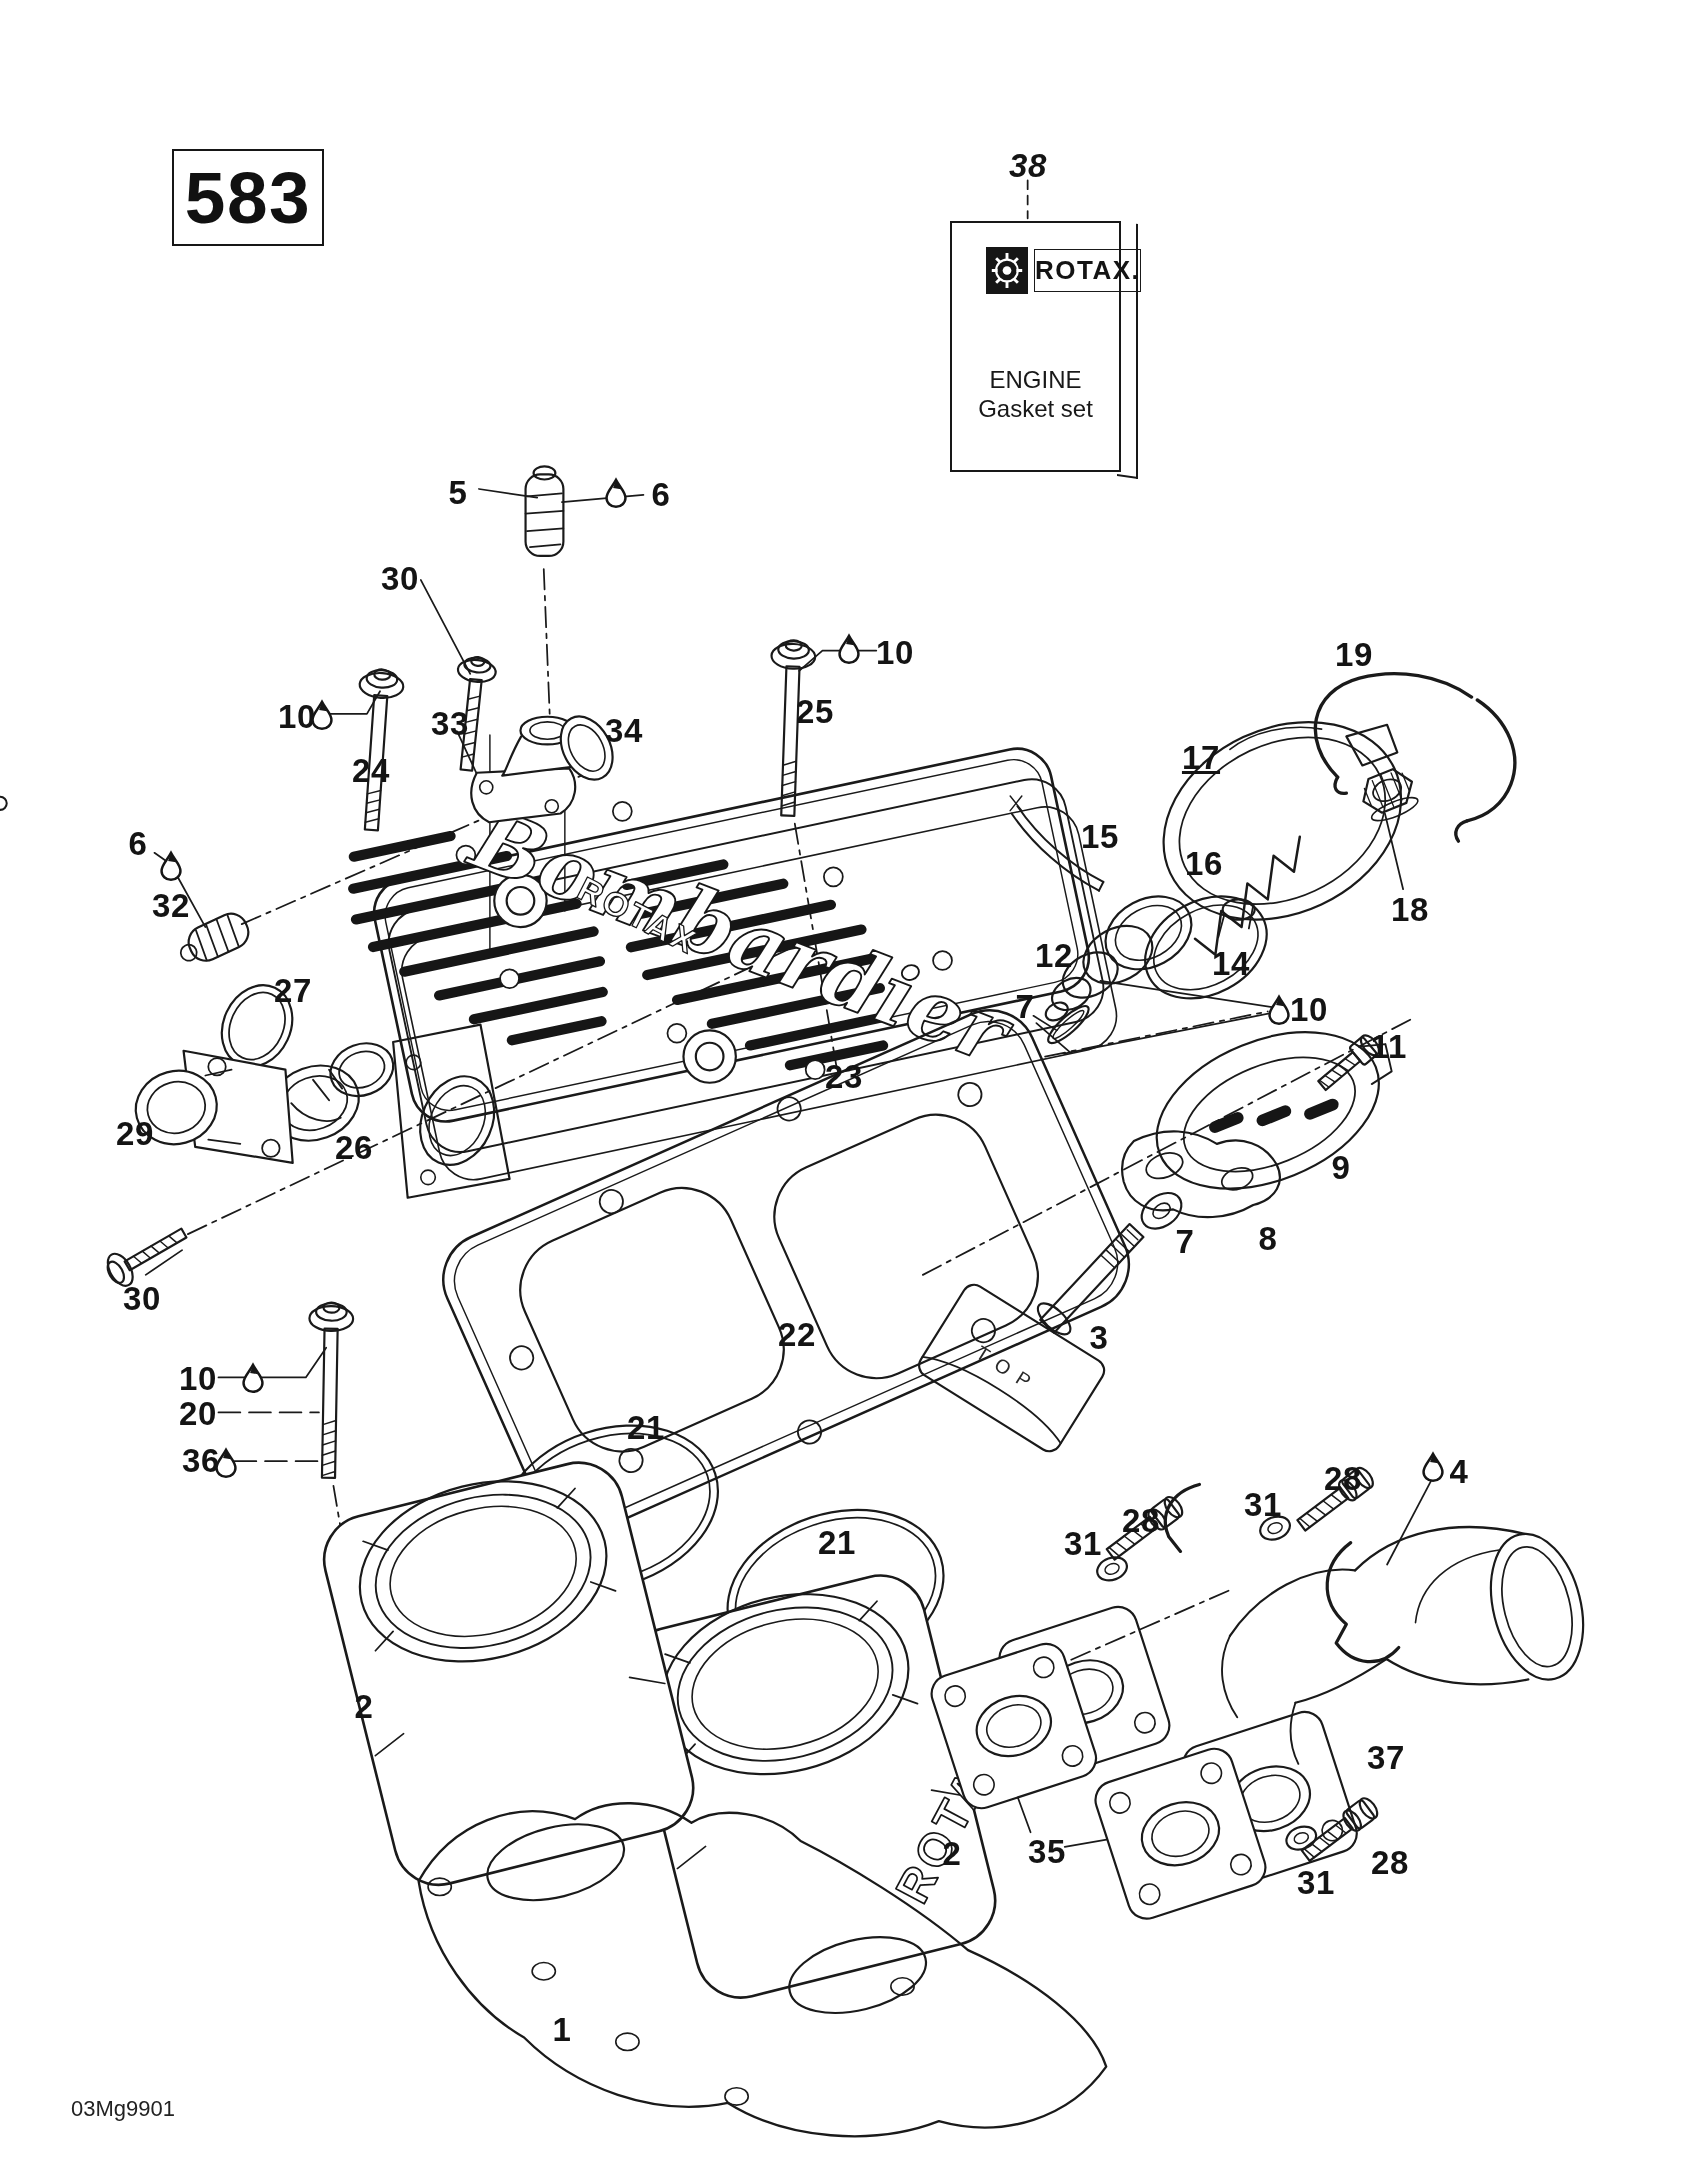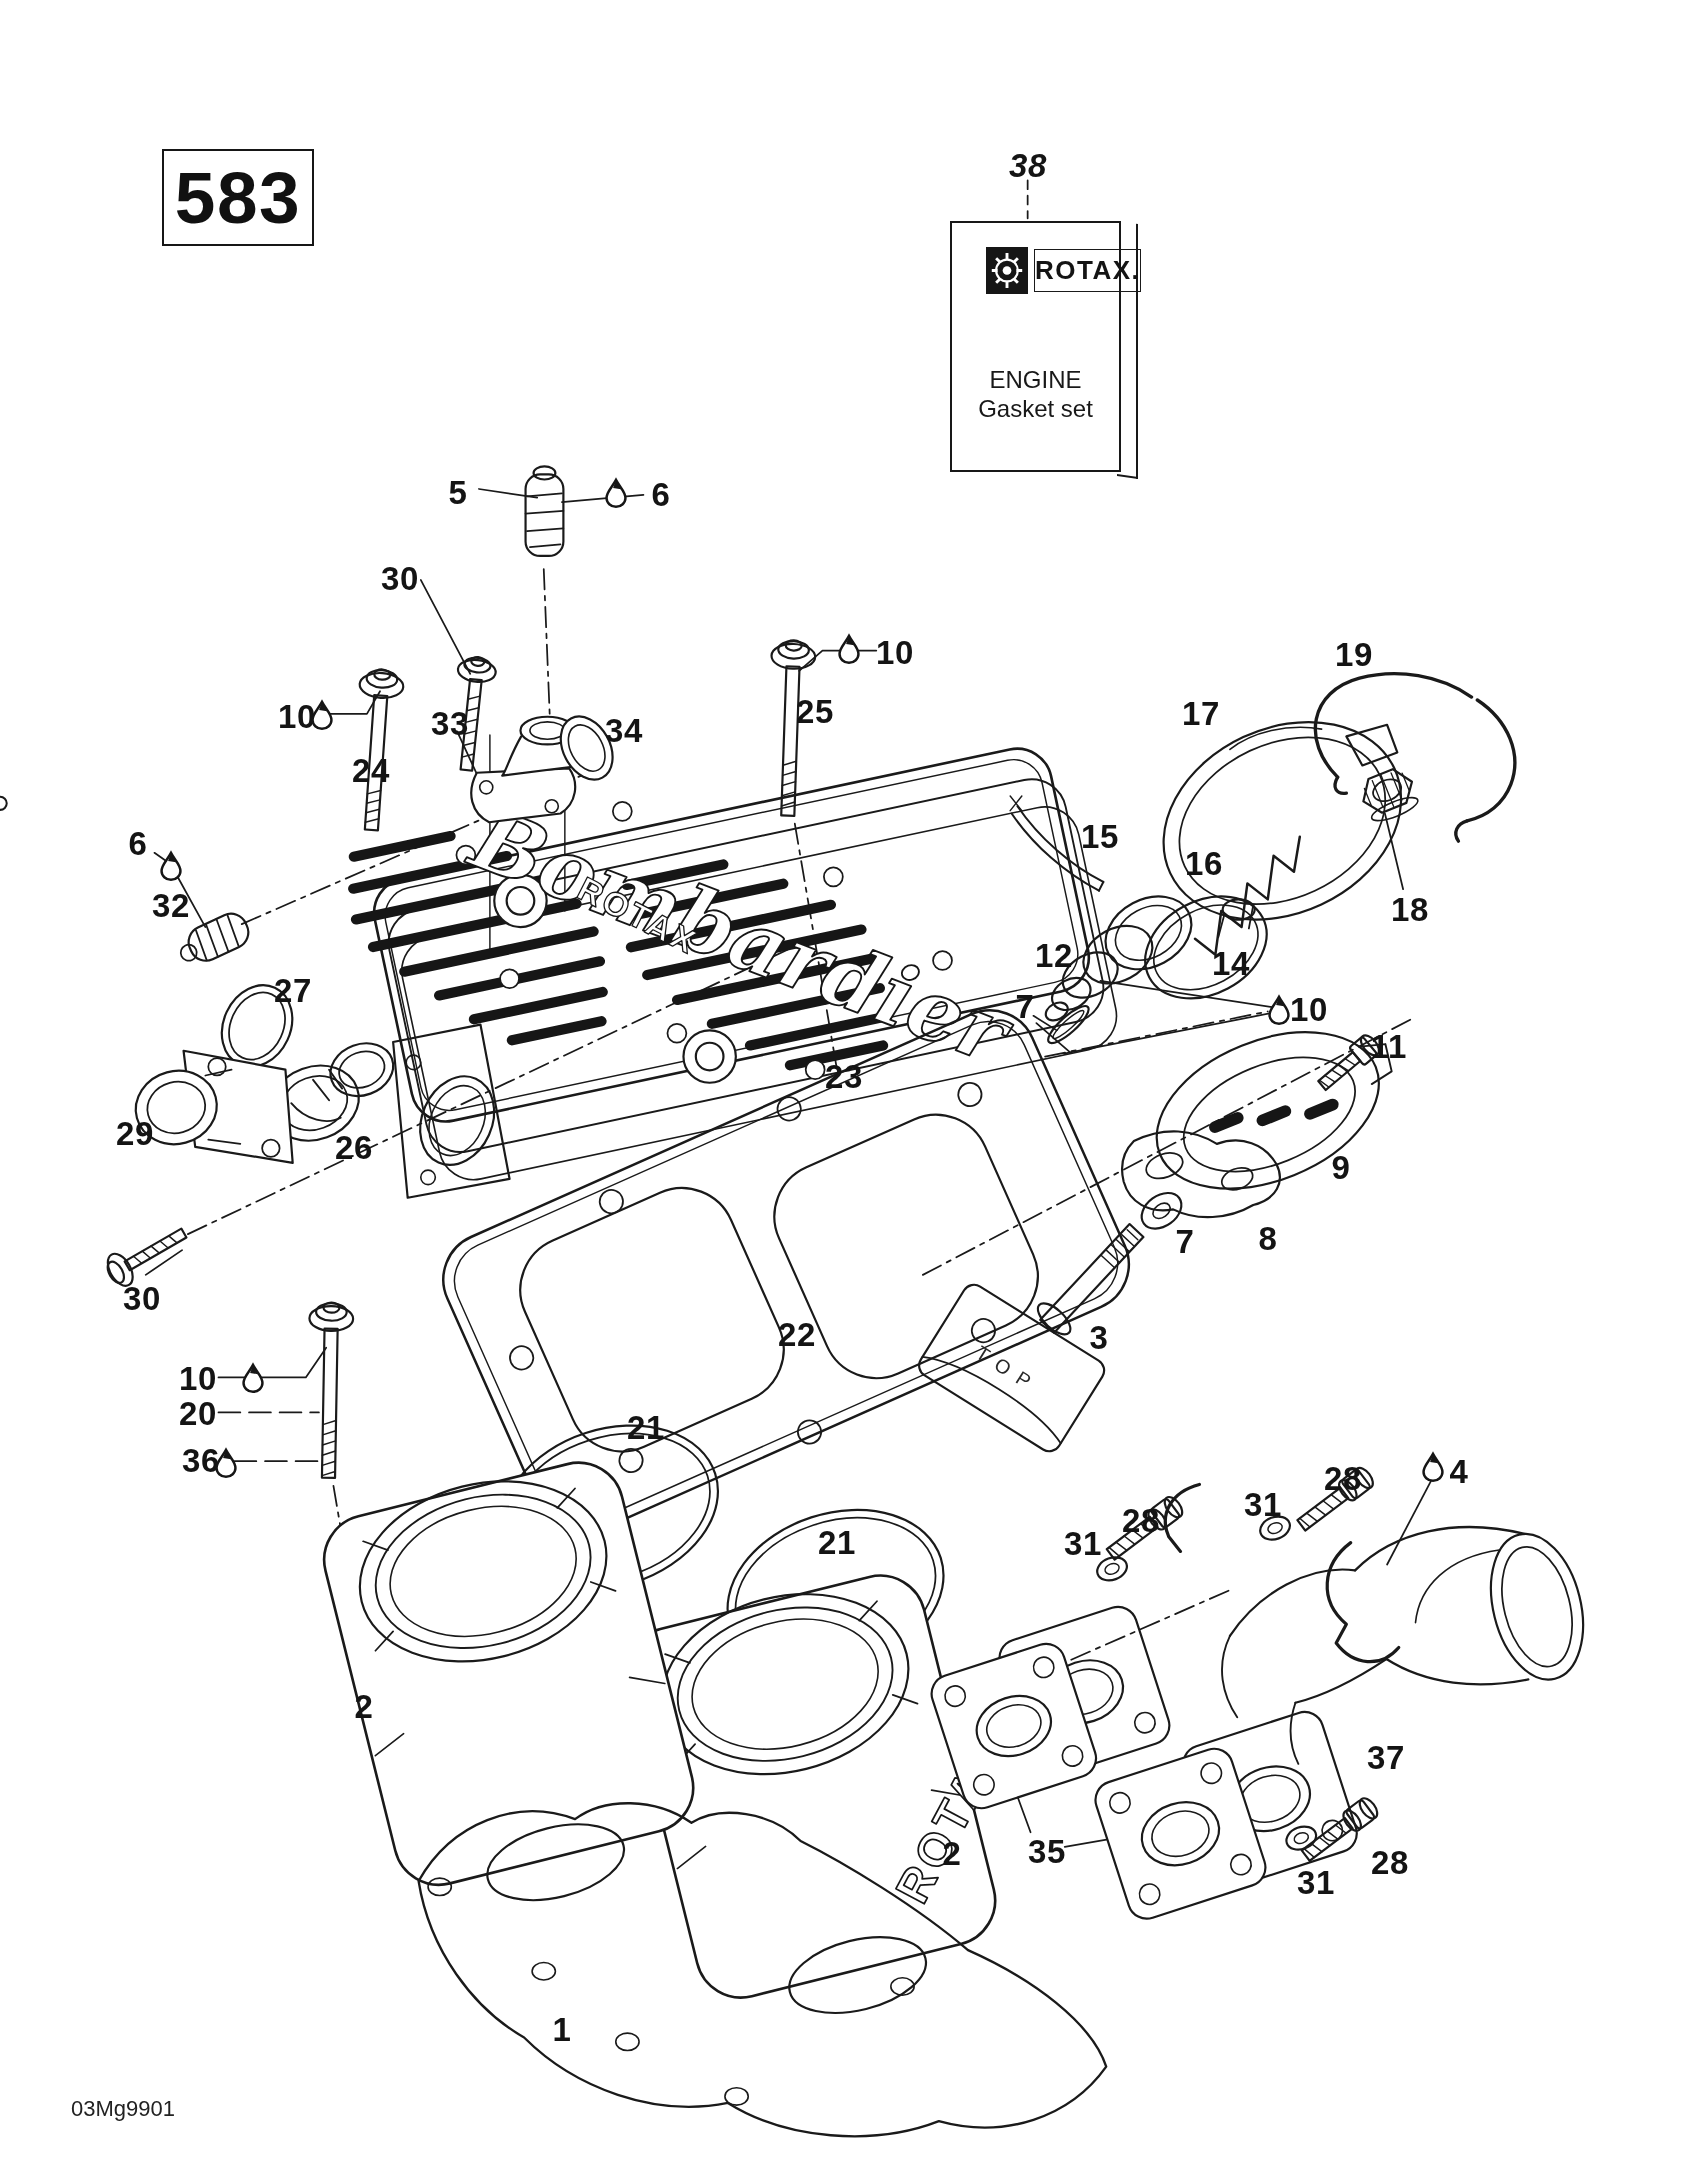--- a/index.html
+++ b/index.html
@@ -3,21 +3,21 @@
 <meta charset="utf-8">
 <style>
   html,body{margin:0;padding:0;background:#fff;}
   body{width:1682px;height:2183px;position:relative;overflow:hidden;
        font-family:"Liberation Sans",sans-serif;color:#161616;}
   #art{position:absolute;left:0;top:0;}
   #overlay{position:absolute;left:0;top:0;width:1682px;height:2183px;pointer-events:none;}
   .callout{position:absolute;transform:translate(-50%,-50%);
            font:700 33px "Liberation Sans",sans-serif;color:#141414;letter-spacing:0.7px;white-space:nowrap;}
   .drop{position:absolute;transform:translate(-50%,-50%);width:25px;height:32px;}
-  #model-badge{position:absolute;left:162px;top:149px;width:148px;height:93px;
+  #model-badge{position:absolute;left:172px;top:149px;width:148px;height:93px;
                border:2.9px solid #161616;display:flex;align-items:center;justify-content:center;text-align:right;}
   #model-badge span{font:700 73px "Liberation Sans",sans-serif;letter-spacing:1.5px;color:#111;}
   #figure-code{position:absolute;left:71px;top:2096px;font:400 22px "Liberation Sans",sans-serif;color:#222;}
   
   #kit-box{position:absolute;left:950px;top:221px;width:167px;height:247px;border:2.5px solid #181818;background:#fff;}
   #kit-side{position:absolute;left:1117px;top:221px;width:19px;height:253px;
             border-right:2.2px solid #181818;border-bottom:2.2px solid #181818;transform:skewY(8deg);transform-origin:top left;}
   #kit-logo-row{position:absolute;left:10.2px;top:23px;width:146px;height:48px;display:flex;align-items:center;padding-left:24px;}
   #kit-gear{width:42px;height:47px;background:#161616;position:relative;flex:0 0 auto;}
   #kit-gear svg{position:absolute;left:0;top:0;}
@@ -489,21 +489,21 @@
     <div class="callout" style="left: 1028px; top: 166px; font-style: italic;">38</div>
     <div class="callout" style="left: 458px; top: 493px;">5</div>
     <div class="callout" style="left: 661px; top: 495px;">6</div>
     <div class="callout" style="left: 400px; top: 579px;">30</div>
     <div class="callout" style="left: 895px; top: 653px;">10</div>
     <div class="callout" style="left: 1354px; top: 655px;">19</div>
     <div class="callout" style="left: 815px; top: 712px;">25</div>
     <div class="callout" style="left: 297px; top: 717px;">10</div>
     <div class="callout" style="left: 450px; top: 724px;">33</div>
     <div class="callout" style="left: 624px; top: 731px;">34</div>
-    <div class="callout" style="left: 1201px; top: 714px;">17</div>
+    <div class="callout" style="left: 1201px; top: 758px; text-decoration: underline;">17</div>
     <div class="callout" style="left: 371px; top: 771px;">24</div>
     <div class="callout" style="left: 138px; top: 844px;">6</div>
     <div class="callout" style="left: 1100px; top: 837px;">15</div>
     <div class="callout" style="left: 1204px; top: 848px; margin-top: 16px;">16</div>
     <div class="callout" style="left: 171px; top: 906px;">32</div>
     <div class="callout" style="left: 1410px; top: 910px;">18</div>
     <div class="callout" style="left: 1054px; top: 948px; margin-top: 8px;">12</div>
     <div class="callout" style="left: 1231px; top: 964px;">14</div>
     <div class="callout" style="left: 293px; top: 991px;">27</div>
     <div class="callout" style="left: 1025px; top: 1007px;">7</div>

